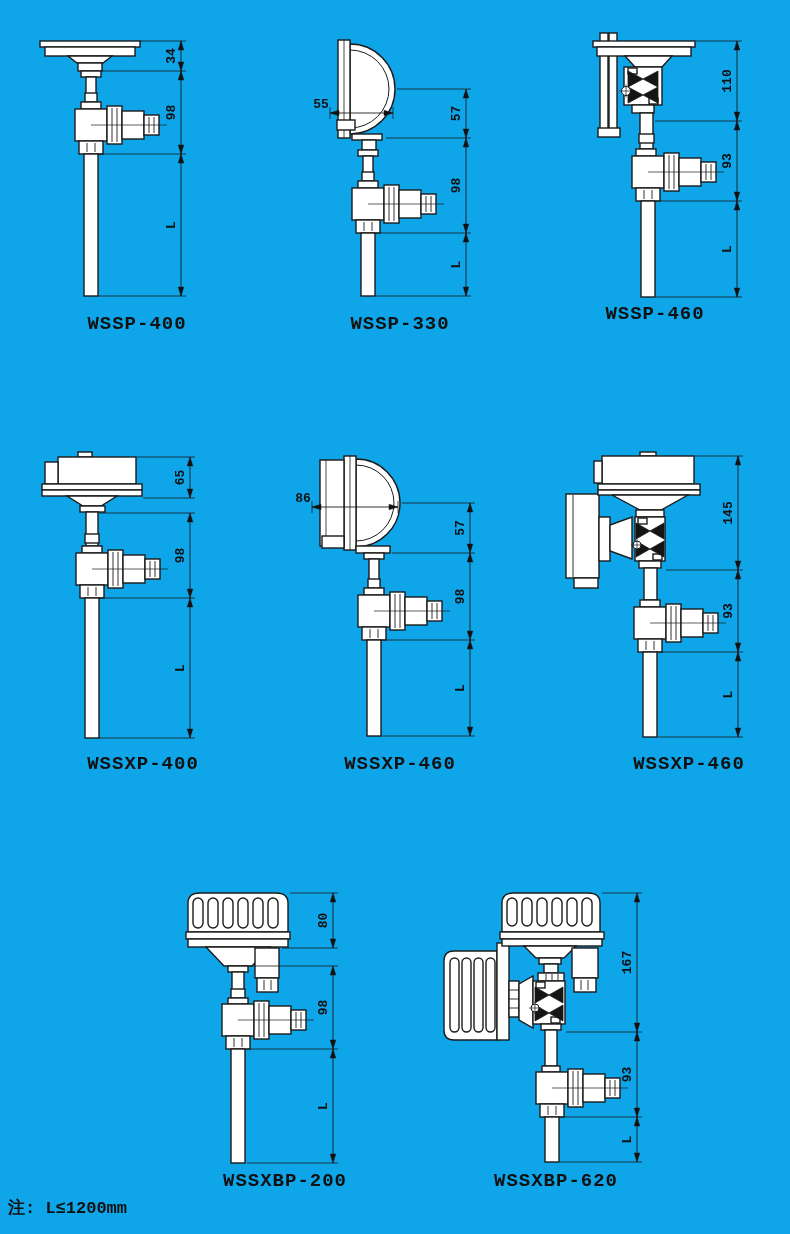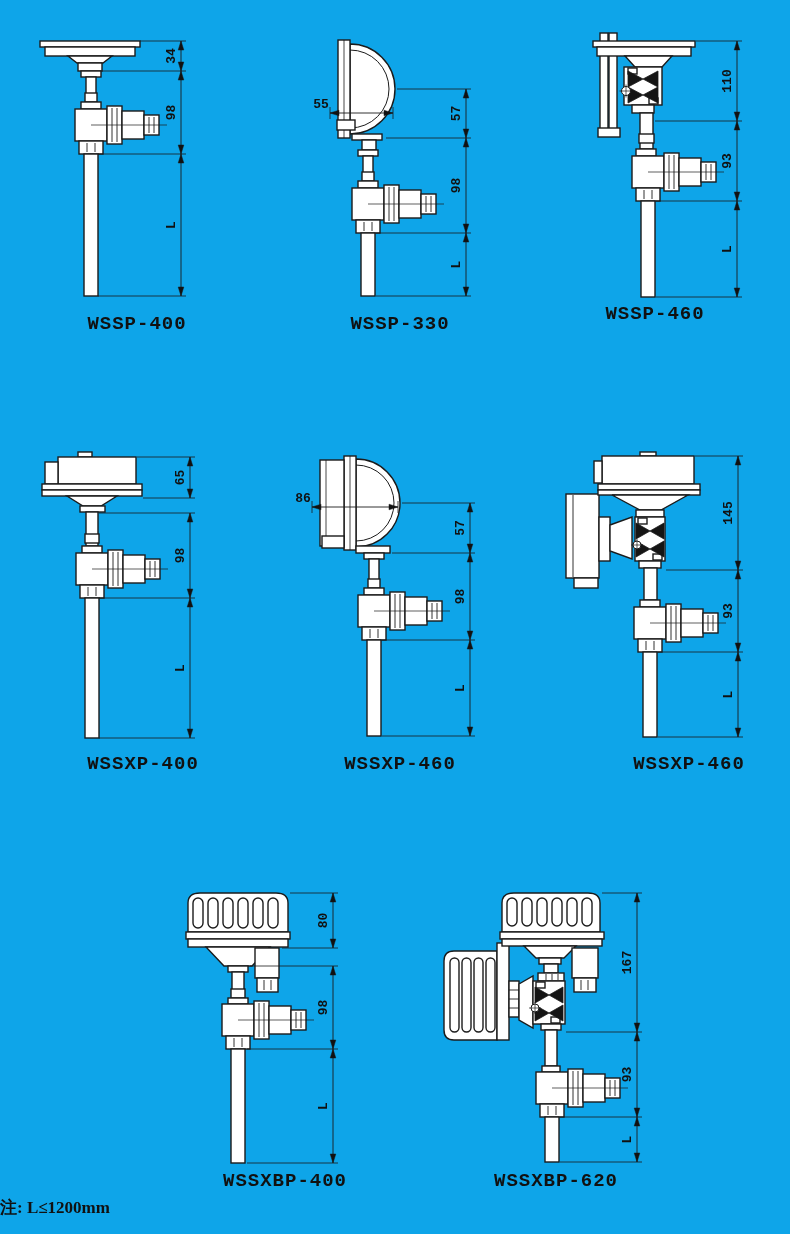--- a/index.html
+++ b/index.html
@@ -1,22 +1,22 @@
 <!DOCTYPE html>
 <html><head>
 <meta charset="utf-8">
 <style>
   html,body{margin:0;padding:0;background:#e8e8e8;}
   .canvas{position:relative;width:790px;height:1234px;background:#0ea5e9;overflow:hidden;
           font-family:"Liberation Mono","DejaVu Sans Mono",monospace;}
   svg{position:absolute;left:0;top:0;}
   .fig-label{position:absolute;transform:translateX(-50%);font-weight:700;font-size:19px;
              color:#111;letter-spacing:1px;white-space:nowrap;}
-  .note{position:absolute;left:0;top:1196px;font-weight:700;font-size:17px;color:#111;
-        white-space:nowrap;font-family:Liberation Serif, serif;}
+  .note{position:absolute;left:8px;top:1196px;font-weight:700;font-size:17px;color:#111;
+        white-space:nowrap;}
 </style>
 </head>
 <body>
 
 <div class="canvas">
   <svg id="diagram" width="790" height="1234" viewBox="0 0 790 1234">
       <g>
         <rect x="40" y="41" width="100" height="6" fill="#fff" stroke="#1b1b1b" stroke-width="1.4"></rect>
         <rect x="45" y="47" width="90" height="9" fill="#fff" stroke="#1b1b1b" stroke-width="1.4"></rect>
         <polygon points="68,56 112,56 103,63 77,63" fill="#fff" stroke="#1b1b1b" stroke-width="1.4"></polygon>
@@ -427,17 +427,17 @@
         <text text-anchor="middle" font-size="13" font-weight="bold" fill="#111" font-family="&quot;Liberation Mono&quot;,&quot;DejaVu Sans Mono&quot;,monospace" transform="translate(631,1139.5) rotate(-90)">L</text>
       </g>
     </svg>
 
   <div class="fig-label" style="left:137px;top:313px">WSSP-400</div>
   <div class="fig-label" style="left:400px;top:313px">WSSP-330</div>
   <div class="fig-label" style="left:655px;top:303px">WSSP-460</div>
   <div class="fig-label" style="left:143px;top:753px">WSSXP-400</div>
   <div class="fig-label" style="left:400px;top:753px">WSSXP-460</div>
   <div class="fig-label" style="left:689px;top:753px">WSSXP-460</div>
-  <div class="fig-label" style="left:285px;top:1170px">WSSXBP-400</div>
+  <div class="fig-label" style="left:285px;top:1170px">WSSXBP-200</div>
   <div class="fig-label" style="left:556px;top:1170px">WSSXBP-620</div>
 
   <div class="note">注: L≤1200mm</div>
 </div>
 
 </body></html>

